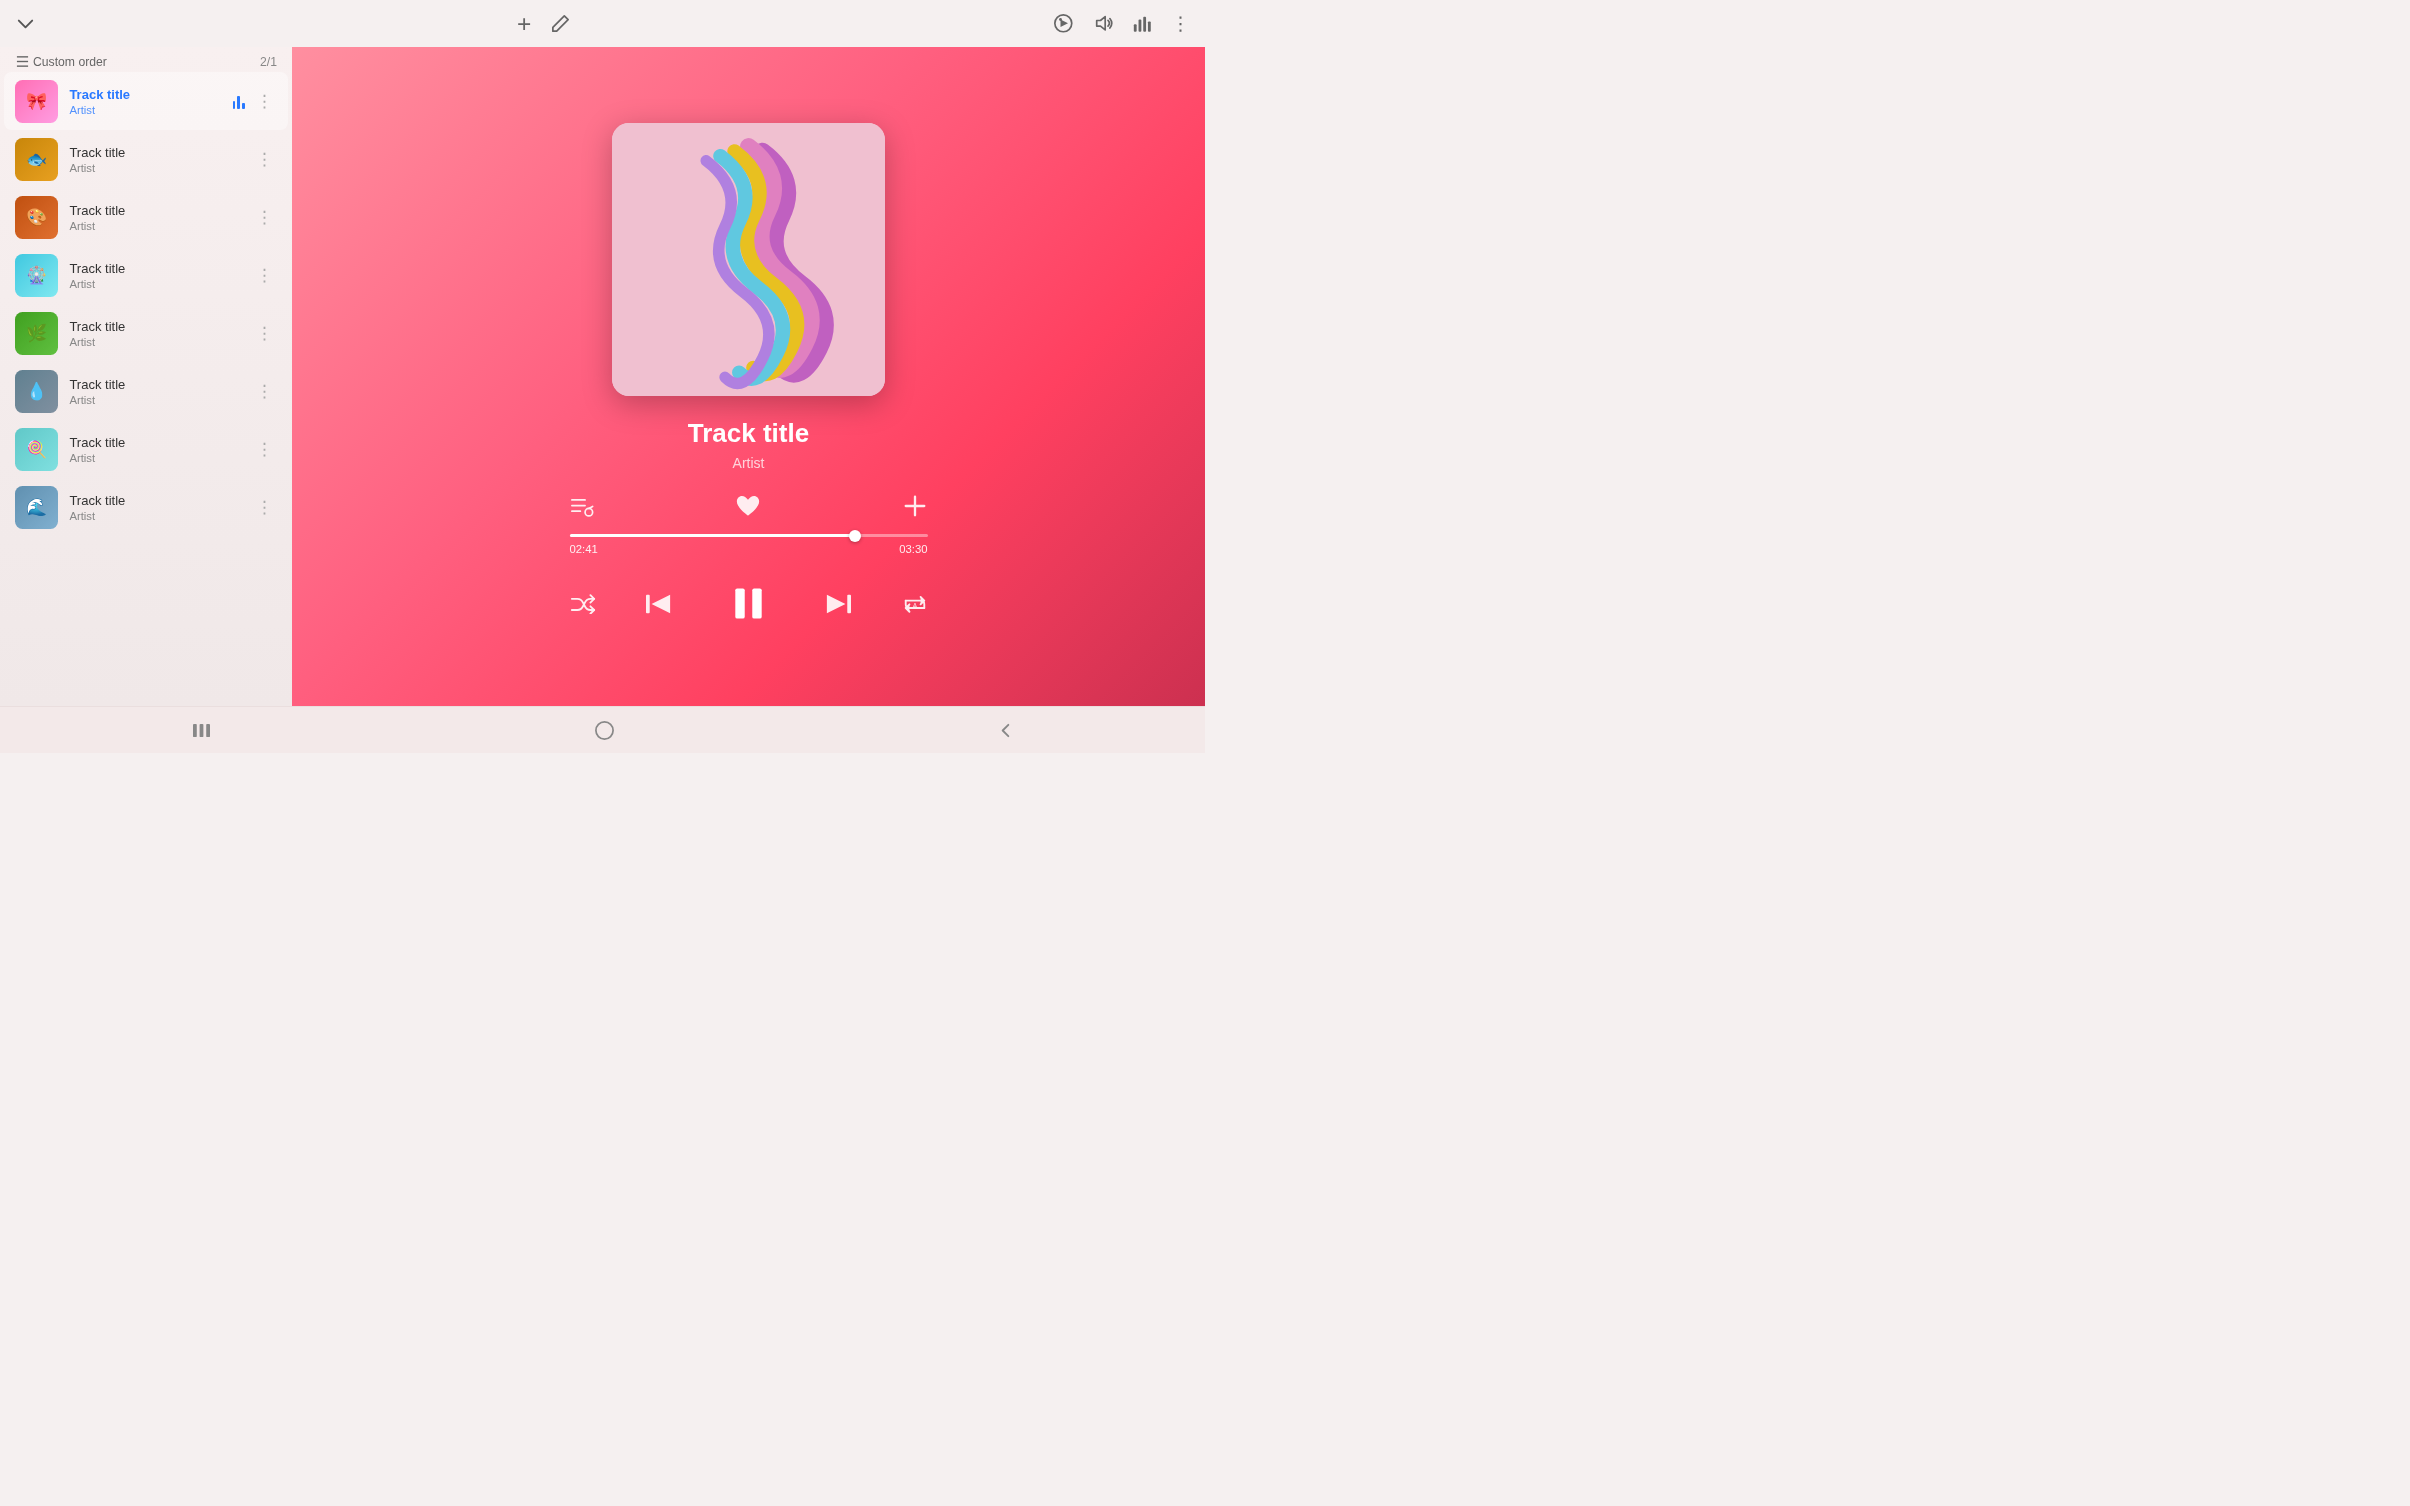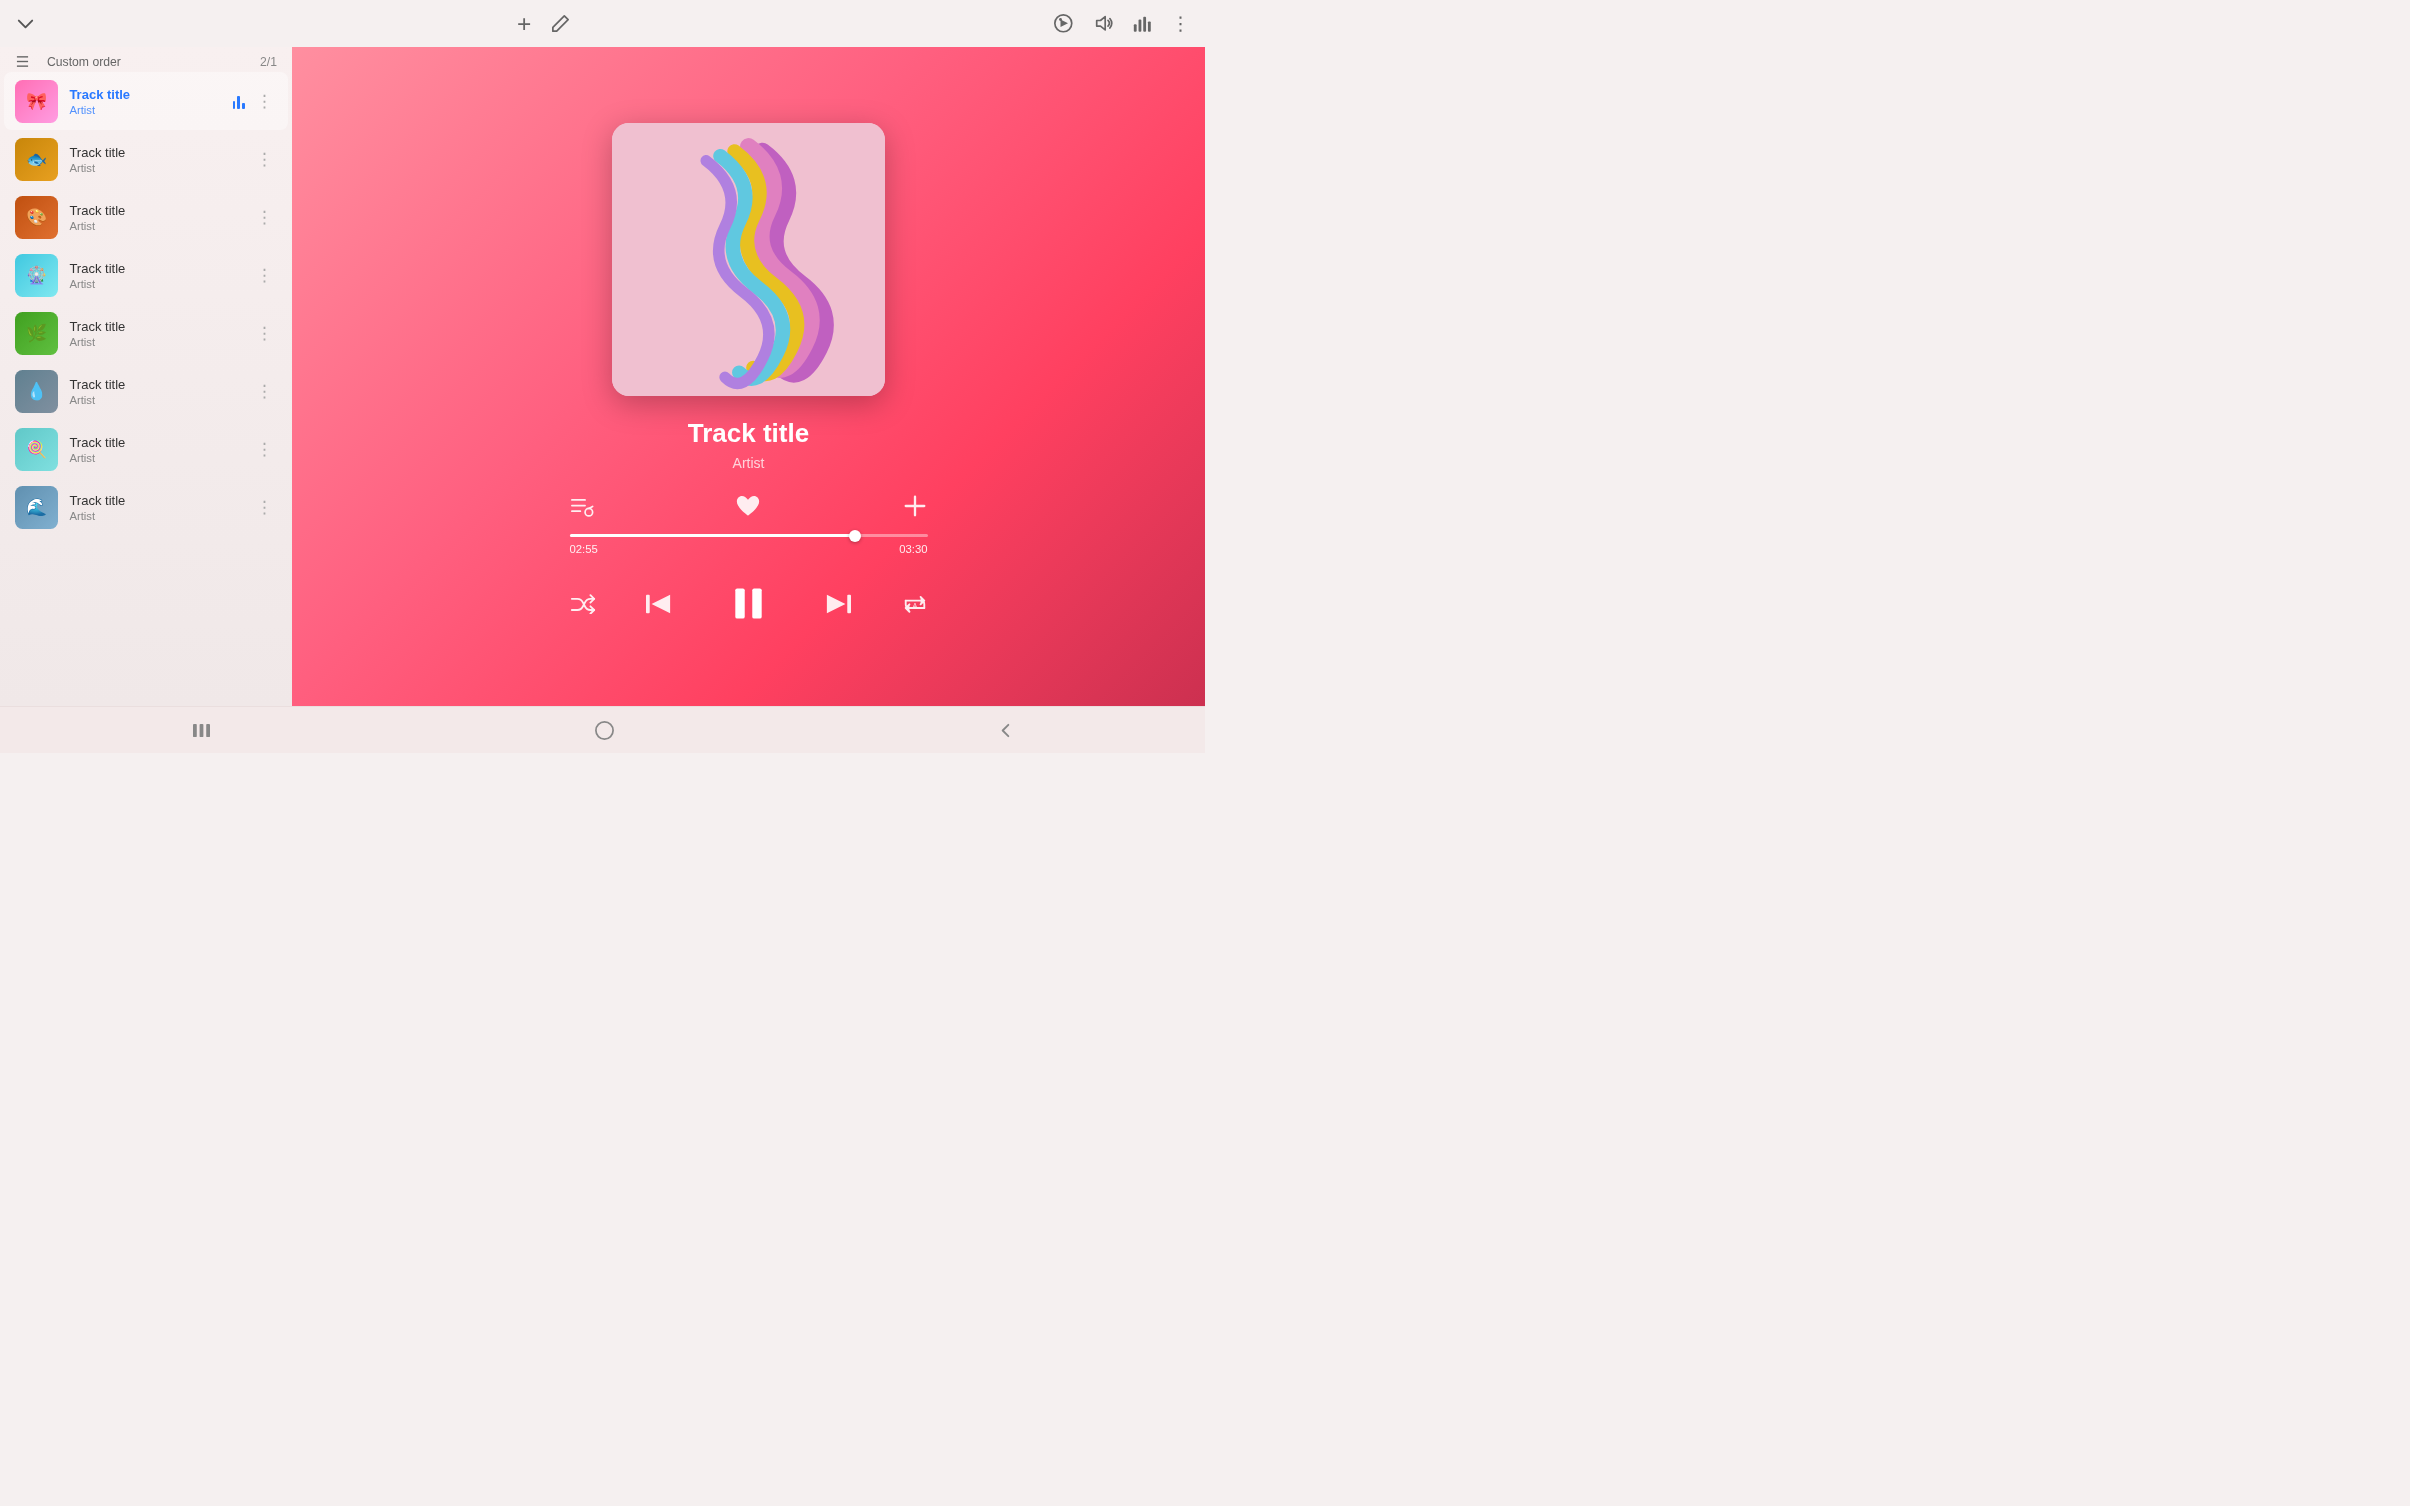--- a/index.html
+++ b/index.html
@@ -86,21 +86,21 @@
 
     .playlist-header {
       display: flex;
       align-items: center;
       justify-content: space-between;
       padding: 7.5px 15px 3.8px 15px;
     }
 
     .playlist-order {
       display: flex;
-      gap: 17px;
+      gap: 3px;
       color: #666;
       font-size: 12.2px;
     }
 
     .playlist-count {
       color: #888;
       font-size: 12.2px;
     }
 
     .track-list {
@@ -611,21 +611,21 @@
         </button>
       </div>
 
       <div class="progress-container">
         <div class="progress-bar-track">
           <div class="progress-bar-fill" id="progress-fill" style="width: 80%;">
             <div class="progress-thumb"></div>
           </div>
         </div>
         <div class="progress-times">
-          <span>02:55</span>
+          <span>02:41</span>
           <span>03:30</span>
         </div>
       </div>
 
       <div class="playback-controls">
 
         <button class="ctrl-btn">
           <svg width="26" height="21" viewBox="0 0 28 22" fill="none">
             <path d="M2 6 H8 Q12 6 14 10 L16 14 Q18 18 22 18 H26" stroke="white" stroke-width="2" stroke-linecap="round" fill="none"></path>
             <path d="M22 14 L26 18 L22 22" stroke="white" stroke-width="2" stroke-linecap="round" stroke-linejoin="round" fill="none"></path>

